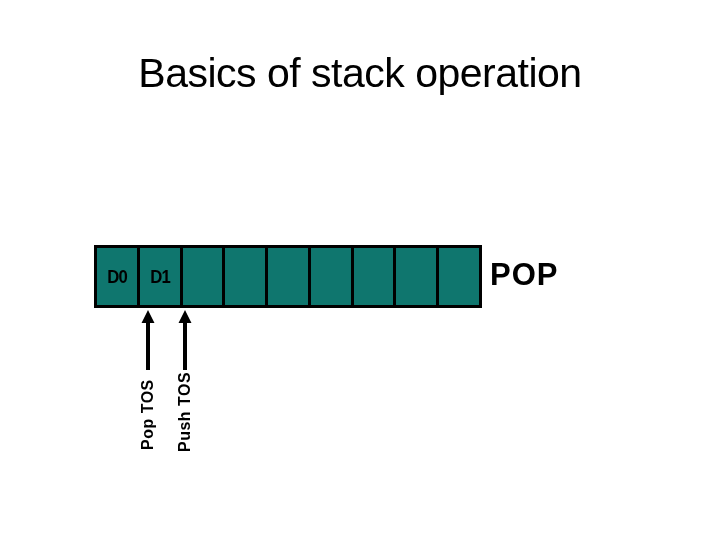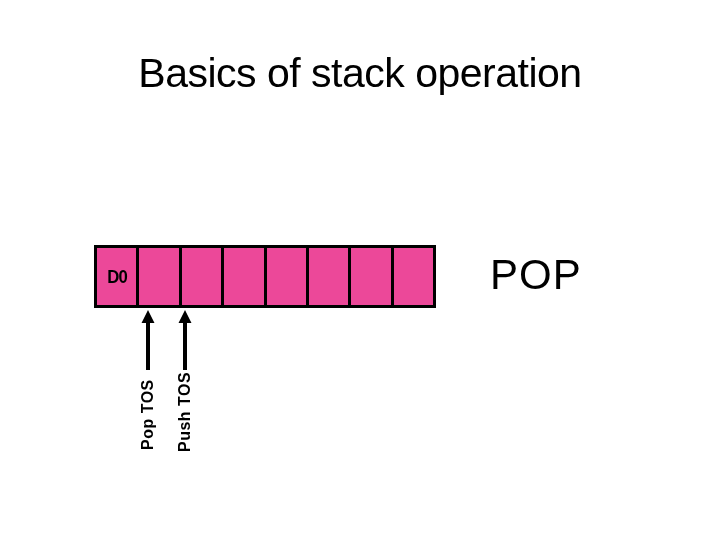--- a/index.html
+++ b/index.html
@@ -28,26 +28,26 @@
     font-weight: 400;
     letter-spacing: -0.5px;
     color: #000000;
   }
 
   
   .stack-row {
     position: absolute;
     left: 94px;
     top: 245px;
-    width: 342px;
+    width: 388px;
     height: 63px;
     border: 3px solid #000000;
     box-sizing: border-box;
     display: flex;
-    background: #ec4899;
+    background: #0f766e;
   }
   .stack-cell {
     flex: 1 1 0;
     border-right: 3px solid #000000;
     display: flex;
     align-items: center;
     justify-content: center;
     overflow: hidden;
   }
   .stack-cell:last-child {
@@ -63,23 +63,23 @@
   .cell-label.struck {
     text-decoration: line-through;
     text-decoration-thickness: 3px;
   }
 
   
   .pop-label {
     position: absolute;
     left: 490px;
     top: 258px;
-    font-size: 42px;
+    font-size: 31px;
     line-height: 34px;
-    font-weight: 400;
+    font-weight: 700;
     letter-spacing: 1px;
     color: #000000;
   }
 
   
   .up-arrow {
     position: absolute;
     width: 14px;
     height: 60px;
   }
@@ -103,20 +103,23 @@
   .vlabel-push { left: 176px; top: 452px; }
 </style>
 </head>
 <body>
 
 <div class="slide-title">Basics of stack operation</div>
 
 <div class="stack-row">
   <div class="stack-cell">
     <span class="cell-label">D0</span>
+  </div>
+  <div class="stack-cell">
+    <span class="cell-label">D1</span>
   </div>
   <div class="stack-cell">
     <span class="cell-label"></span>
   </div>
   <div class="stack-cell">
     <span class="cell-label"></span>
   </div>
   <div class="stack-cell">
     <span class="cell-label"></span>
   </div>

